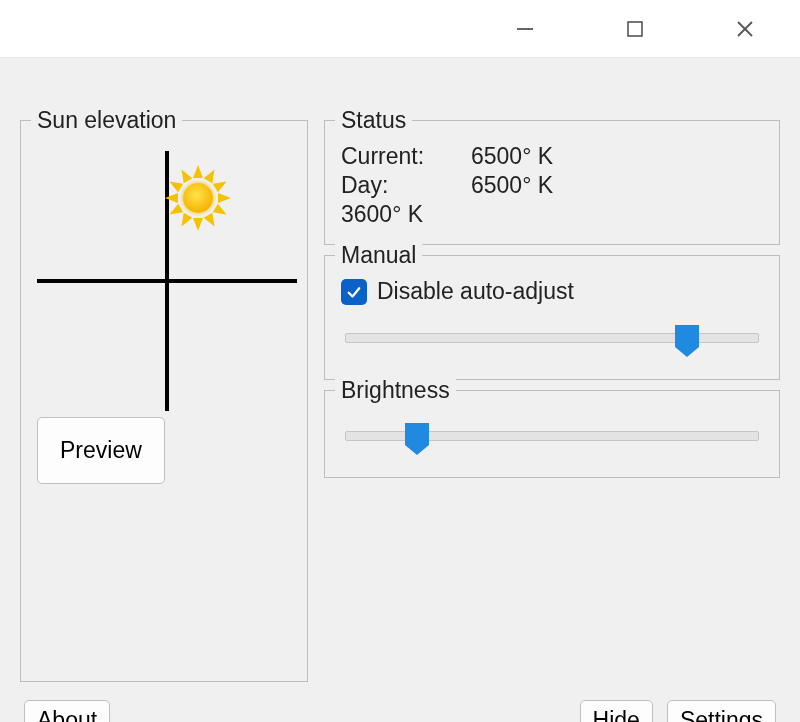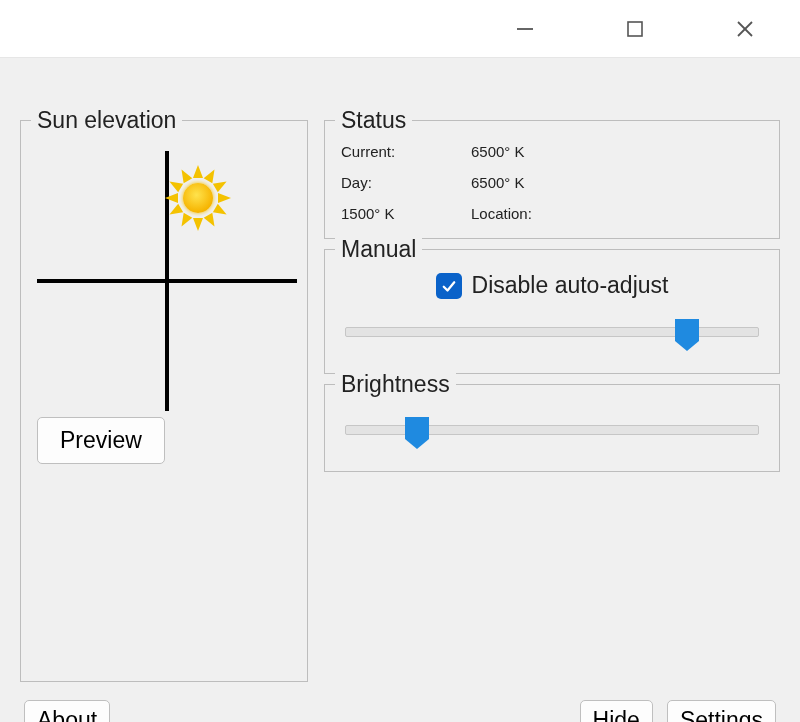--- a/index.html
+++ b/index.html
@@ -102,26 +102,26 @@
   .daylabel {
     margin-top: auto;
     font-size: 23px;
     padding-left: 4px;
   }
   .preview-btn {
     margin-top: 6px;
     align-self: flex-start;
   }
   
-  .status-rows { display: grid; grid-template-columns: 130px 1fr; row-gap: 14px; font-size: 15px; }
+  .status-rows { display: grid; grid-template-columns: 130px 1fr; row-gap: 2px; font-size: 23px; }
   .status-rows .k { }
   .status-rows .v { }
   
   .manual-grp { }
-  .checkbox-row { display: flex; align-items: center; gap: 10px; font-size: 23px; justify-content: center; }
+  .checkbox-row { display: flex; align-items: center; gap: 10px; font-size: 23px; }
   .chk {
     width: 26px; height: 26px; border-radius: 5px;
     background: #0a62c9; display: flex; align-items: center; justify-content: center;
     flex-shrink: 0;
   }
   .chk svg { width: 18px; height: 18px; }
   
   .slider {
     margin-top: 18px; position: relative; height: 40px;
   }
@@ -142,21 +142,21 @@
   }
   .bottom-row .spacer { flex: 1; }
   .btn-std {
     background: #fdfdfd;
     border: 1px solid #bfbfbf;
     border-radius: 5px;
     padding: 6px 12px;
     font-size: 23px;
     cursor: default;
   }
-  .btn-std.small { padding: 9px 22px; }
+  .btn-std.small { padding: 19px 22px; }
 </style>
 </head>
 <body>
 
 <div class="window">
 
   <div class="titlebar">
     <div class="btn">
       <svg width="22" height="22" viewBox="0 0 22 22" fill="none">
         <line x1="3" y1="11" x2="19" y2="11" stroke-width="1.8"></line>
@@ -208,22 +208,21 @@
 
       <div class="rightcol">
 
         <div class="groupbox">
           <div class="legend">Status</div>
           <div class="status-rows">
             <div class="k">Current:</div>
             <div class="v">6500° K</div>
             <div class="k">Day:</div>
             <div class="v">6500° K</div>
-            <div class="v">1500° K</div>
-            <div class="k">Location:</div>
+            <div class="v">3600° K</div>
           </div>
         </div>
 
         <div class="groupbox manual-grp">
           <div class="legend">Manual</div>
           <div class="checkbox-row">
             <div class="chk">
               <svg viewBox="0 0 24 24" fill="none">
                   <polyline points="5,13 10,18 19,7" stroke="#fff" stroke-width="3" stroke-linecap="round" stroke-linejoin="round"></polyline>
                 </svg>

